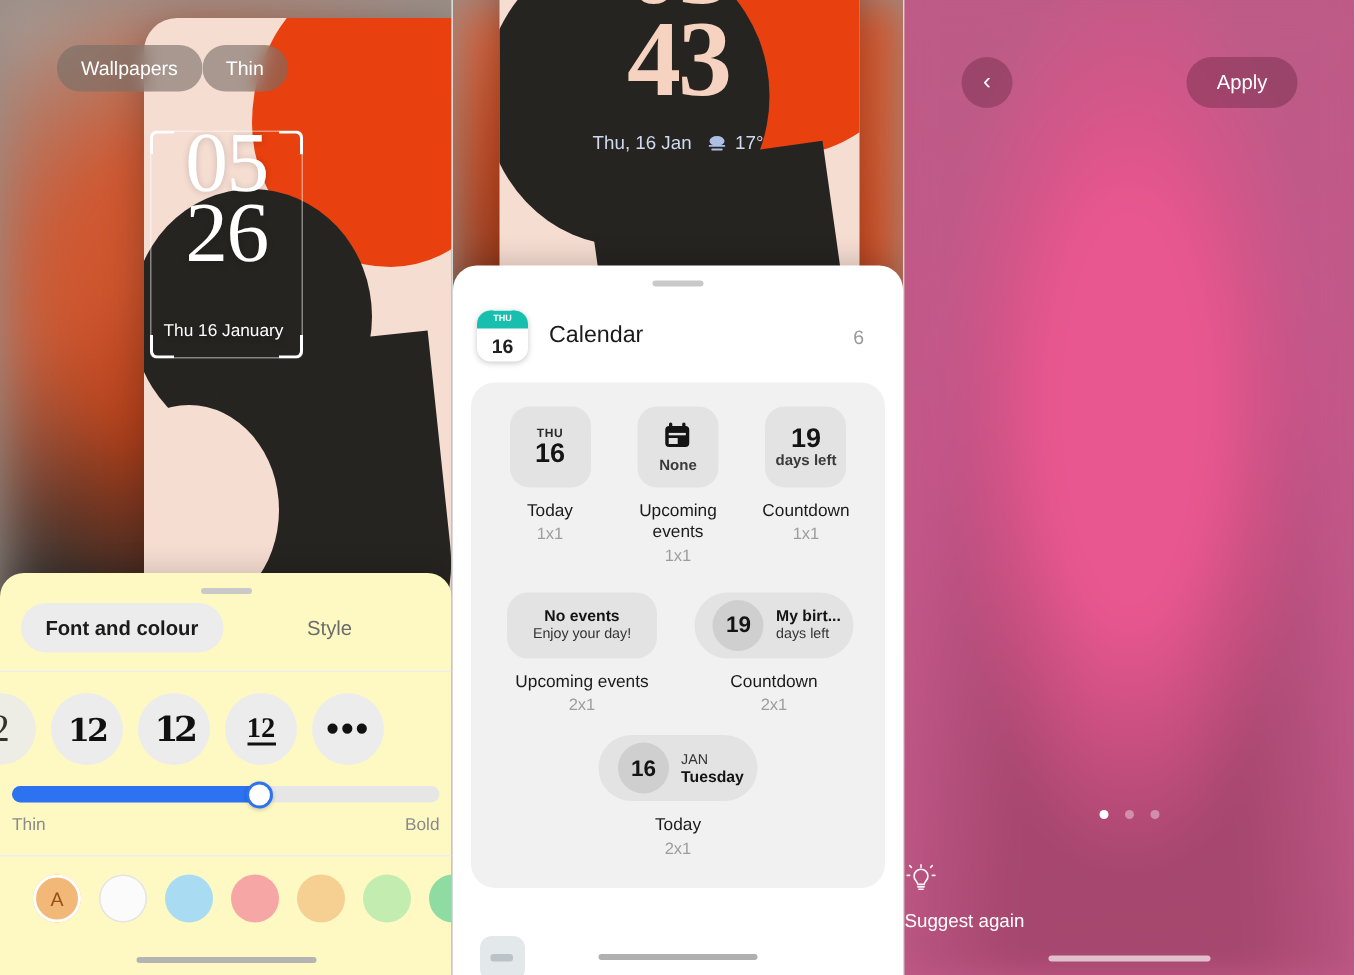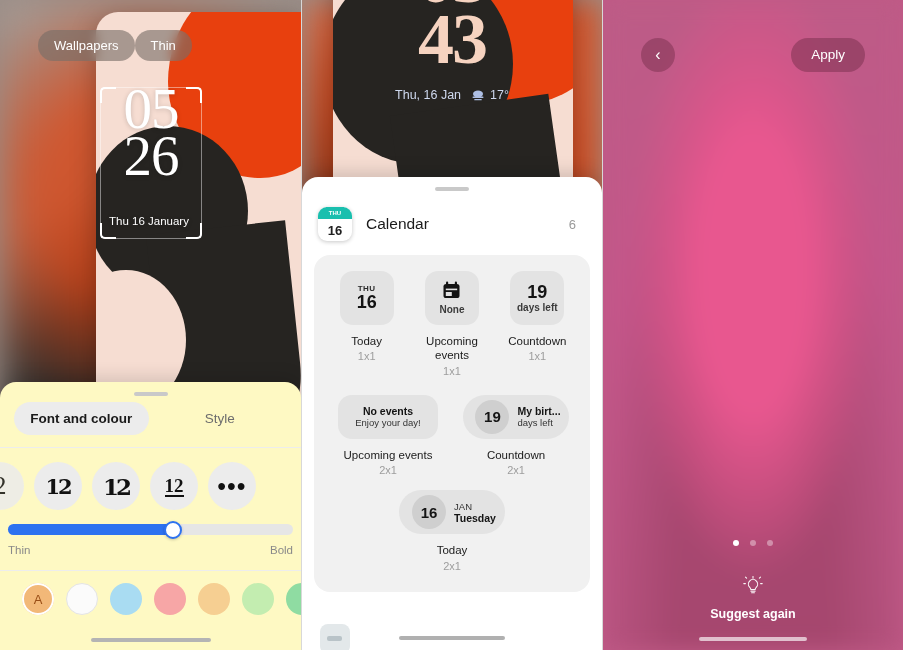--- a/index.html
+++ b/index.html
@@ -208,21 +208,21 @@
   }
   .p3-topbar { position: absolute; left: 0; right: 0; top: 38px; display: flex; justify-content: space-between; padding: 0 38px; z-index: 8; }
   .round-btn {
     width: 34px; height: 34px; border-radius: 50%; background: rgba(120,45,75,0.48);
     display: flex; align-items: center; justify-content: center; color: #fff; font-size: 16px;
   }
   .apply-btn { background: rgba(120,45,75,0.5); color: #fff; border-radius: 19px; padding: 9px 20px; font-size: 13.5px; }
   .dots { position: absolute; left: 0; right: 0; top: 540px; display: flex; justify-content: center; gap: 11px; z-index: 8; }
   .dot { width: 6px; height: 6px; border-radius: 50%; background: rgba(255,255,255,0.38); }
   .dot.on { background: #ffffff; }
-  .suggest { position: absolute; left: 0; right: 0; top: 575px; text-align: center; z-index: 8; color: #fff; font-weight: bold; }
+  .suggest { position: absolute; left: 0; right: 0; top: 575px; text-align: left; z-index: 8; color: #fff; }
   .suggest .bulb { font-size: 17px; line-height: 1; opacity: .95; }
   .suggest .slabel { font-size: 12.5px; margin-top: 7px; }
   .homebar-light { position: absolute; bottom: 9px; left: 50%; transform: translateX(-50%); width: 108px; height: 4.5px; border-radius: 3px; background: rgba(255,255,255,0.65); z-index: 30; }
 </style>
 </head>
 <body>
 
 <div class="screens">
 
   <div class="panel" id="panel-wallpaper-editor">

